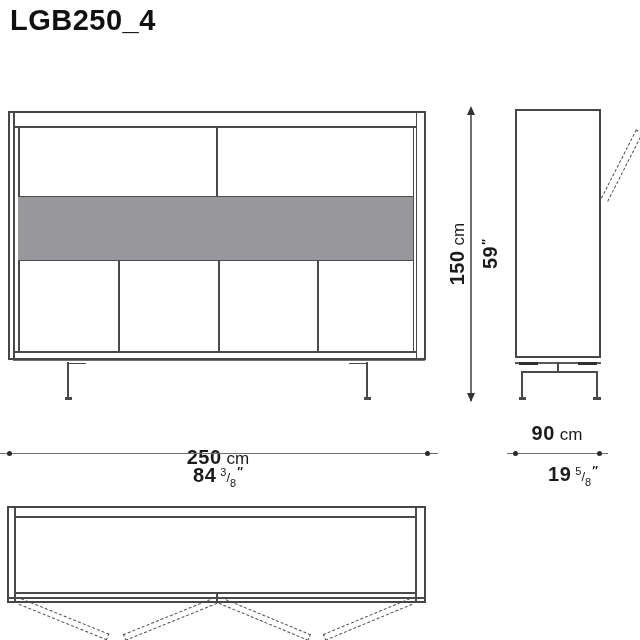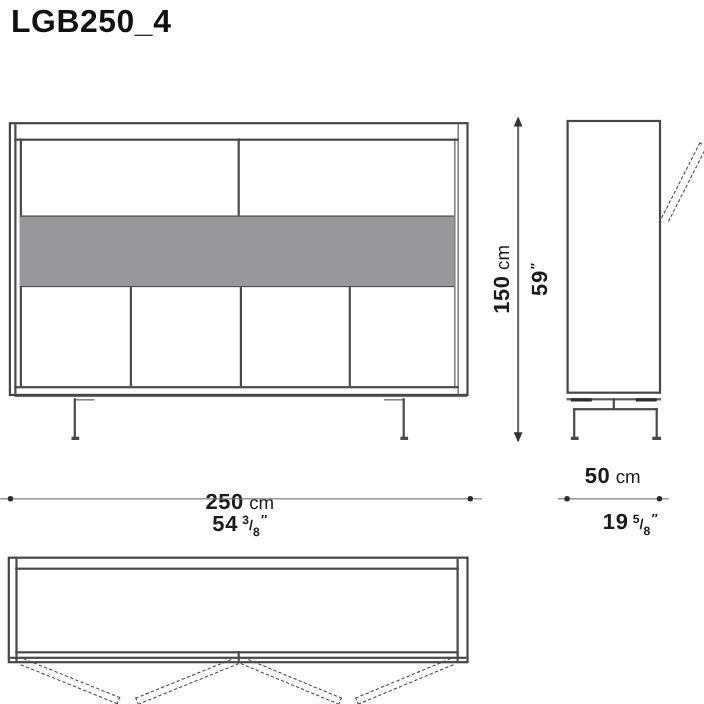--- a/index.html
+++ b/index.html
@@ -7,21 +7,21 @@
     width:640px;height:640px;position:relative;overflow:hidden;
     background:#ffffff;font-family:"Liberation Sans",sans-serif;color:#1b1b1b;
   }
   #canvas{position:absolute;inset:0;border-radius:21px;}
   .ln{position:absolute;background:#4a4a4a;}
   .lnlite{position:absolute;background:#707070;}
   .dot{position:absolute;width:5px;height:5px;border-radius:50%;background:#2b2b2b;}
   .dimtext{position:absolute;text-align:center;white-space:nowrap;line-height:24px;}
   .num{font-weight:bold;font-size:20px;letter-spacing:0.5px;}
   .unit{font-size:17px;margin-left:5px;}
-  .frac{font-size:13px;font-weight:bold;margin-left:4px;}
+  .frac{font-size:13px;font-weight:normal;margin-left:4px;}
   .frac sup{font-size:11px;position:relative;top:-1px;}
   .frac sub{font-size:11px;position:relative;bottom:-1px;}
   .mark{font-size:12px;font-weight:bold;vertical-align:super;margin-left:1px;}
   .rot{transform:rotate(-90deg);}
   .title{
     position:absolute;left:10px;top:4px;font-size:29px;font-weight:bold;
     letter-spacing:0.5px;color:#111;
   }
   .box{position:absolute;box-sizing:border-box;border:2px solid #464646;background:#fff;}
   .gray-shelf{
@@ -92,25 +92,25 @@
   <div class="ln" style="left:518.5px;top:397.2px;width:7.5px;height:2.6px;"></div>
   <div class="ln" style="left:593px;top:397.2px;width:7.5px;height:2.6px;"></div>
 
   <div class="dimtext" style="left:118px;top:421px;width:200px;margin-top:24px;">
     <span class="num">250</span><span class="unit">cm</span>
   </div>
   <div class="lnlite" style="left:0;top:453px;width:438px;height:1.4px;"></div>
   <div class="dot" style="left:6.5px;top:451px;"></div>
   <div class="dot" style="left:424.5px;top:451px;"></div>
   <div class="dimtext" style="left:118px;top:460px;width:200px;">
-    <span class="num">54</span><span class="frac"><sup>3</sup><span>/</span><sub>8</sub></span><span class="mark">″</span>
+    <span class="num">84</span><span class="frac"><sup>3</sup><span>/</span><sub>8</sub></span><span class="mark">″</span>
   </div>
 
   <div class="dimtext" style="left:477px;top:421px;width:160px;">
-    <span class="num">50</span><span class="unit">cm</span>
+    <span class="num">90</span><span class="unit">cm</span>
   </div>
   <div class="lnlite" style="left:507px;top:452.5px;width:101px;height:1.4px;"></div>
   <div class="dot" style="left:512.5px;top:450.5px;"></div>
   <div class="dot" style="left:597px;top:450.5px;"></div>
   <div class="dimtext" style="left:493px;top:459px;width:160px;">
     <span class="num">19</span><span class="frac"><sup>5</sup><span>/</span><sub>8</sub></span><span class="mark">″</span>
   </div>
 
   <div class="box" style="left:7px;top:506px;width:419px;height:97px;">
     <div class="ln" style="left:5px;top:0;bottom:0;width:1.5px;"></div>

